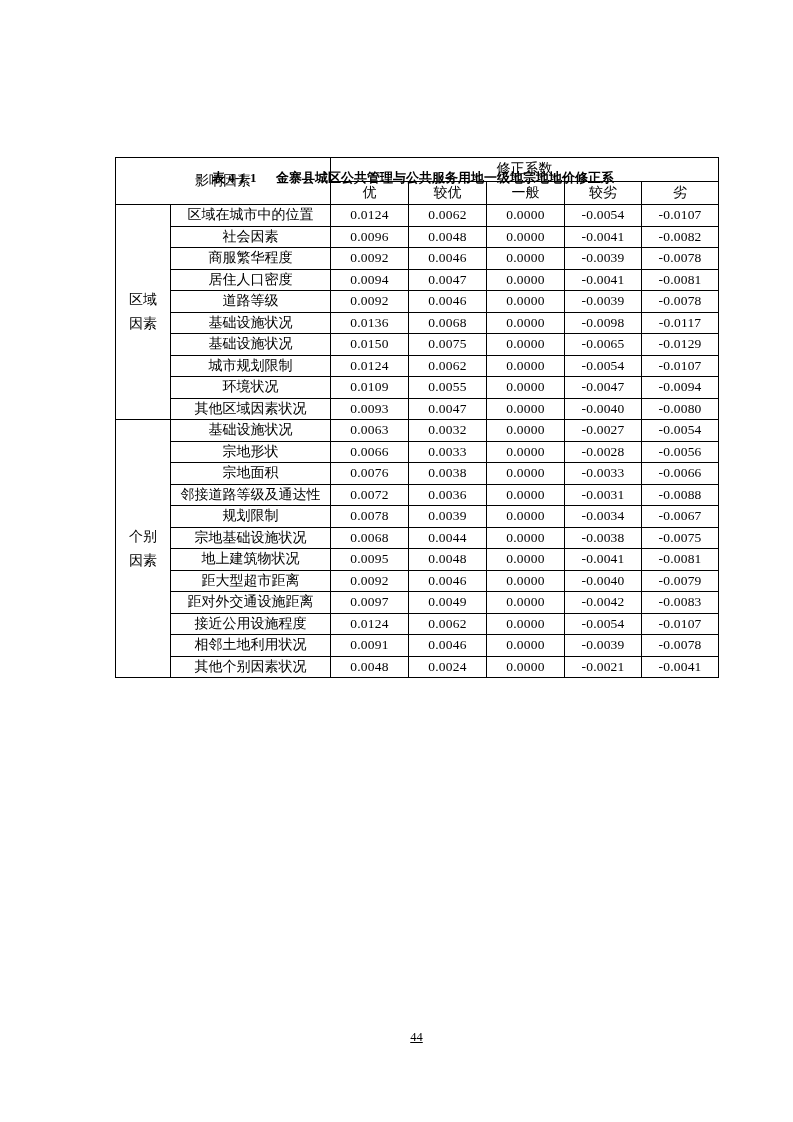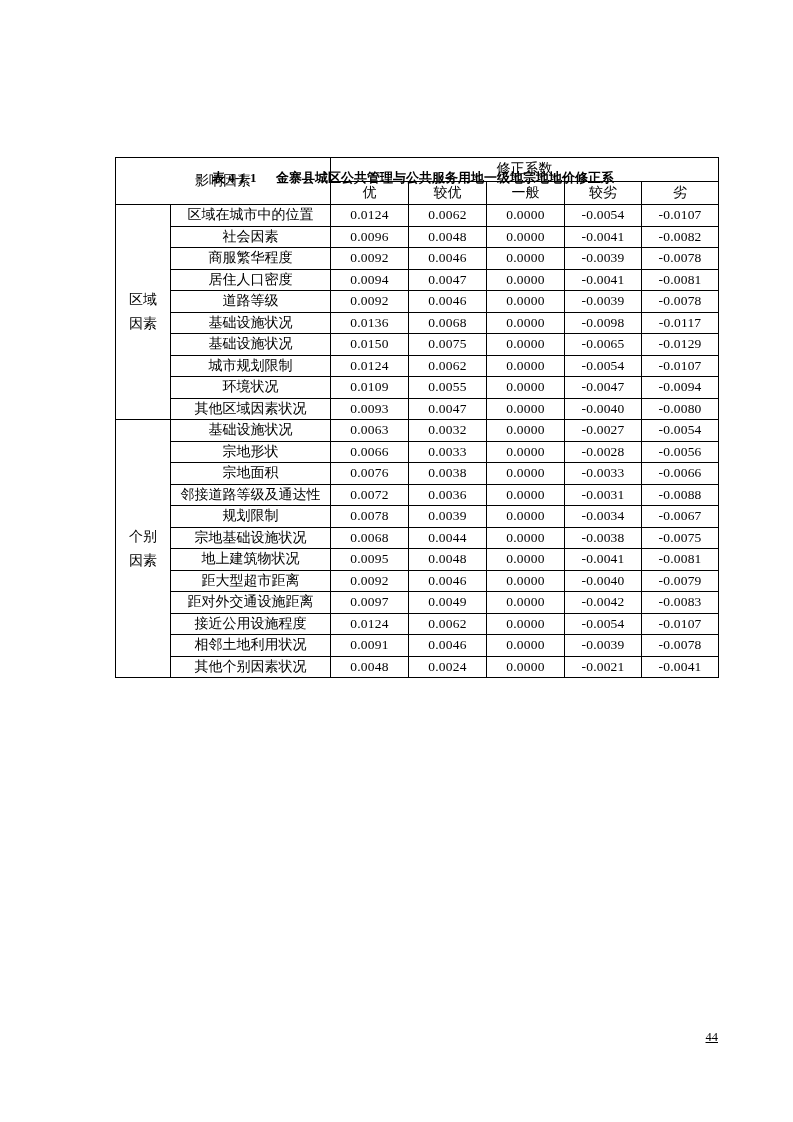--- a/index.html
+++ b/index.html
@@ -51,21 +51,21 @@
   .factor-table .group-cell div { line-height: 24px; }
   .factor-table .value-cell {
     font-size: 13.5px;
     letter-spacing: 0.2px;
   }
   .page-number {
     position: absolute;
     left: 115px;
     top: 1030px;
     width: 603px;
-    text-align: right;
+    text-align: center;
     font-size: 12.5px;
     text-decoration: underline;
   }
 </style>
 </head>
 <body>
 
 <div class="doc-title">
   <div>表 4-1-1      金寨县城区公共管理与公共服务用地一级地宗地地价修正系</div>
 </div>

